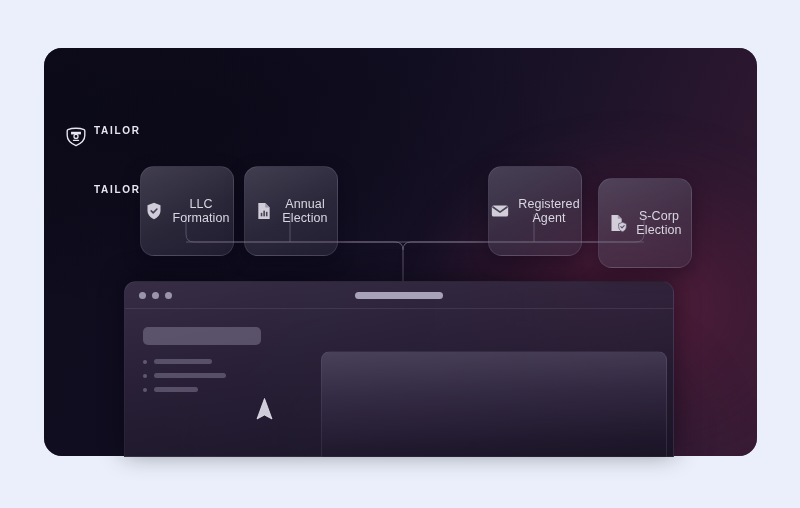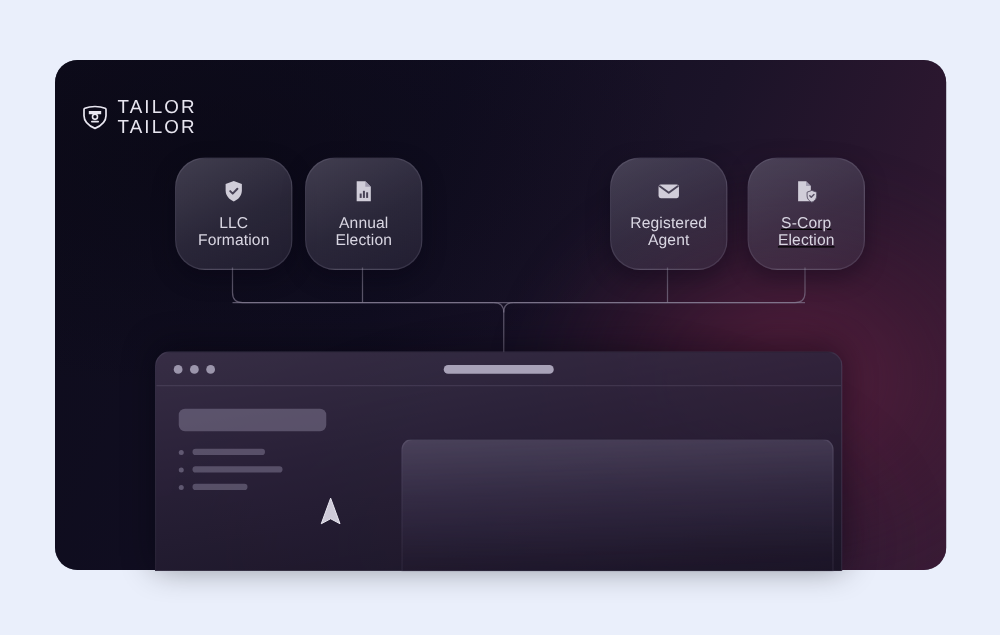--- a/index.html
+++ b/index.html
@@ -68,69 +68,71 @@
   }
   #brand-logo .mark { width: 22px; height: 22px; display: block; }
   #brand-logo .wordmark {
     display: flex;
     flex-direction: column;
     justify-content: center;
     line-height: 1.08;
   }
   #brand-logo .wordmark span {
     color: #e8e6f0;
-    font-size: 15px;
-    font-weight: normal;
+    font-size: 10px;
+    font-weight: bold;
     letter-spacing: 1.7px;
+    margin-top: 48px;
   }
 
   
   #connectors {
     position: absolute;
     left: 0; top: 0;
     width: 800px; height: 508px;
     z-index: 3;
     pointer-events: none;
   }
 
   
   .service-card {
     position: absolute;
     width: 92px;
     height: 88px;
-    border-radius: 24px;
+    border-radius: 14px;
     background: linear-gradient(155deg, rgba(118,113,133,0.50) 0%, rgba(86,81,102,0.40) 55%, rgba(70,64,86,0.34) 100%);
     border: 1px solid rgba(168,163,185,0.16);
     box-shadow: 0 6px 18px rgba(6,4,16,0.35);
     display: flex;
-    flex-direction: column;
+    flex-direction: row;
     align-items: center;
     justify-content: center;
     gap: 8px;
     z-index: 5;
+    margin-top: 40px;
   }
   .service-card .card-icon {
     width: 20px;
     height: 20px;
     display: block;
     opacity: 0.92;
   }
   .service-card .card-label {
     color: #d9d6e2;
     font-size: 12.5px;
     line-height: 14px;
     text-align: center;
     letter-spacing: 0.1px;
     white-space: pre-line;
   }
 
   #card-llc-formation   { left: 140px; top: 126px; }
   #card-annual-reports  { left: 244px; top: 126px; }
   #card-registered-agent{ left: 488px; top: 126px; }
-  #card-scorp-election  { left: 598px; top: 126px; text-decoration: underline; }
+  #card-scorp-election  { left: 598px; top: 138px; }
 
   
   #browser-window {
     position: absolute;
     left: 124px;
     top: 281px;
     width: 548px;
     height: 175px;
     border-radius: 12px 12px 0 0;
     overflow: hidden;

